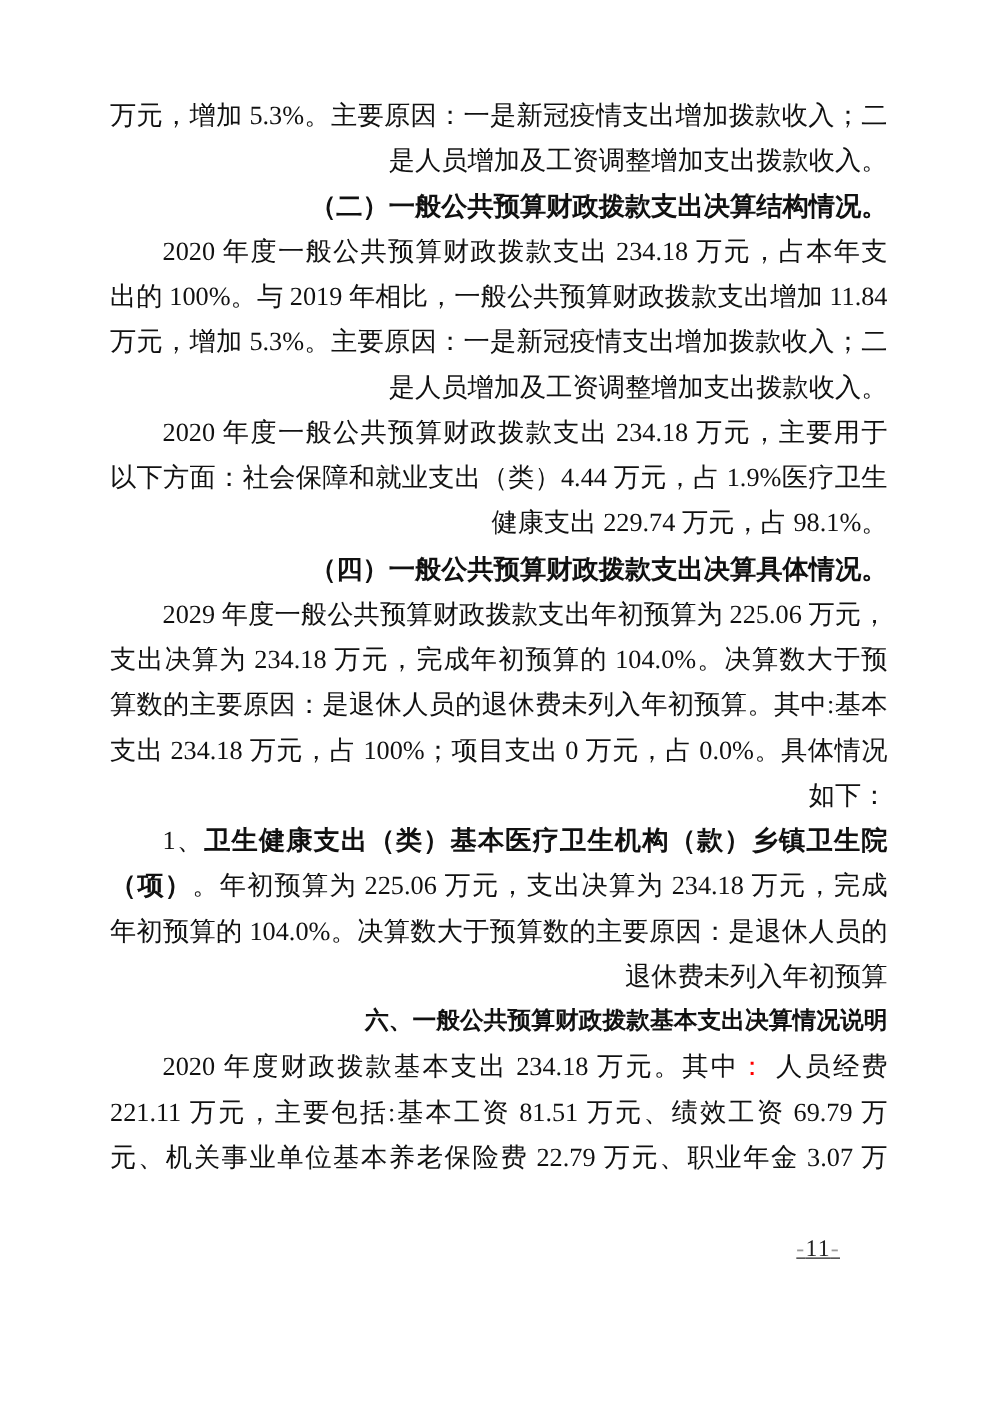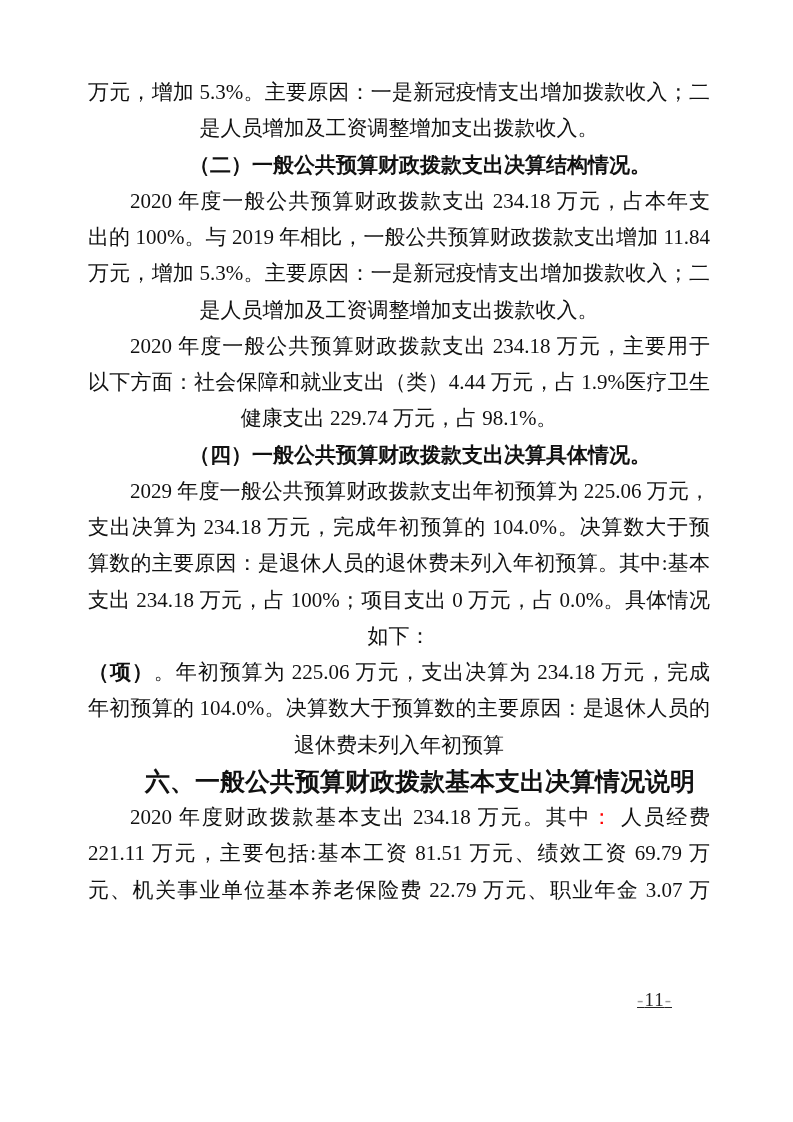--- a/index.html
+++ b/index.html
@@ -20,32 +20,32 @@
     top: 74px;
     width: 622px;
     color: #111111;
     font-family: "Liberation Serif", "DejaVu Serif", serif;
     font-size: 21px;
     line-height: 36.25px;
   }
   .line {
     height: 36.25px;
     overflow: hidden;
-    text-align: center;
+    text-align: right;
   }
   .line.fill {
     text-align: justify;
     text-align-last: justify;
     text-justify: inter-character;
   }
   .line.indent {
     padding-left: 42px;
   }
   .line.major {
-    font-size: 25px;
+    font-size: 19px;
   }
   .run-bold {
     font-family: "Liberation Sans", "DejaVu Sans", sans-serif;
     font-weight: 700;
   }
   .pagenum {
     position: absolute;
     top: 986px;
     right: 86px;
     font-family: "Liberation Serif", "DejaVu Serif", serif;
@@ -70,20 +70,21 @@
       <div class="line"><span>是人员增加及工资调整增加支出拨款收入。</span></div>
       <div class="line indent fill"><span>2020 年度一般公共预算财政拨款支出 234.18 万元，主要用于</span></div>
       <div class="line fill"><span>以下方面：社会保障和就业支出（类）4.44 万元，占 1.9%医疗卫生</span></div>
       <div class="line"><span>健康支出 229.74 万元，占 98.1%。</span></div>
       <div class="line indent"><span class="run-bold">（四）一般公共预算财政拨款支出决算具体情况。</span></div>
       <div class="line indent fill"><span>2029 年度一般公共预算财政拨款支出年初预算为 225.06 万元，</span></div>
       <div class="line fill"><span>支出决算为 234.18 万元，完成年初预算的 104.0%。决算数大于预</span></div>
       <div class="line fill"><span>算数的主要原因：是退休人员的退休费未列入年初预算。其中:基本</span></div>
       <div class="line fill"><span>支出 234.18 万元，占 100%；项目支出 0 万元，占 0.0%。具体情况</span></div>
       <div class="line"><span>如下：</span></div>
+      <div class="line indent fill"><span>1、</span><span class="run-bold">卫生健康支出（类）基本医疗卫生机构（款）乡镇卫生院</span></div>
       <div class="line fill"><span class="run-bold">（项）</span><span>。年初预算为 225.06 万元，支出决算为 234.18 万元，完成</span></div>
       <div class="line fill"><span>年初预算的 104.0%。决算数大于预算数的主要原因：是退休人员的</span></div>
       <div class="line"><span>退休费未列入年初预算</span></div>
       <div class="line indent major"><span class="run-bold">六、一般公共预算财政拨款基本支出决算情况说明</span></div>
       <div class="line indent fill"><span>2020 年度财政拨款基本支出 234.18 万元。其中</span><span style="color: rgb(255, 0, 0);">：</span><span> 人员经费</span></div>
       <div class="line fill"><span>221.11 万元，主要包括:基本工资 81.51 万元、绩效工资 69.79 万</span></div>
       <div class="line fill"><span>元、机关事业单位基本养老保险费 22.79 万元、职业年金 3.07 万</span></div>
     </div>
   <div class="pagenum"><span style="color: rgb(155, 155, 155);">-</span><span>11</span><span style="color: rgb(155, 155, 155);">-</span></div>
 </div>

